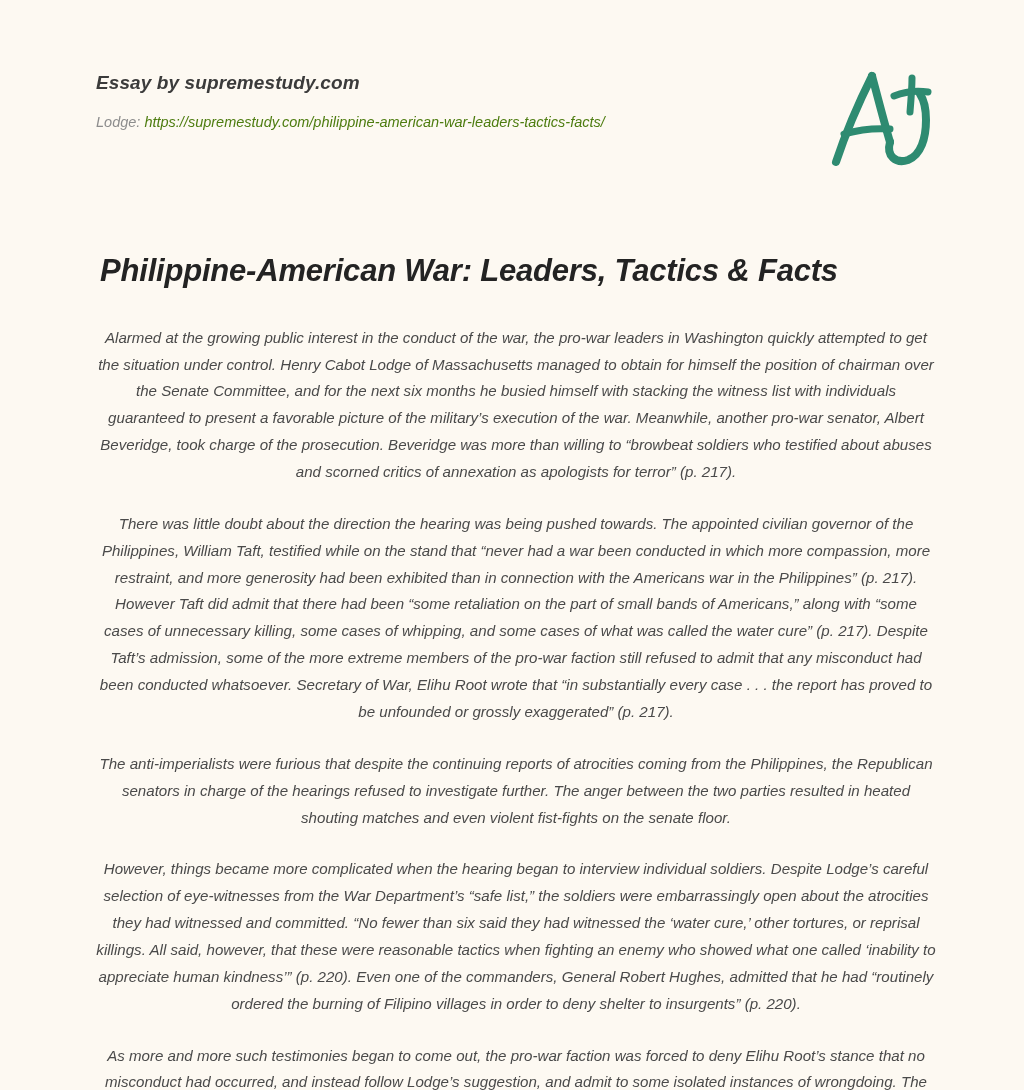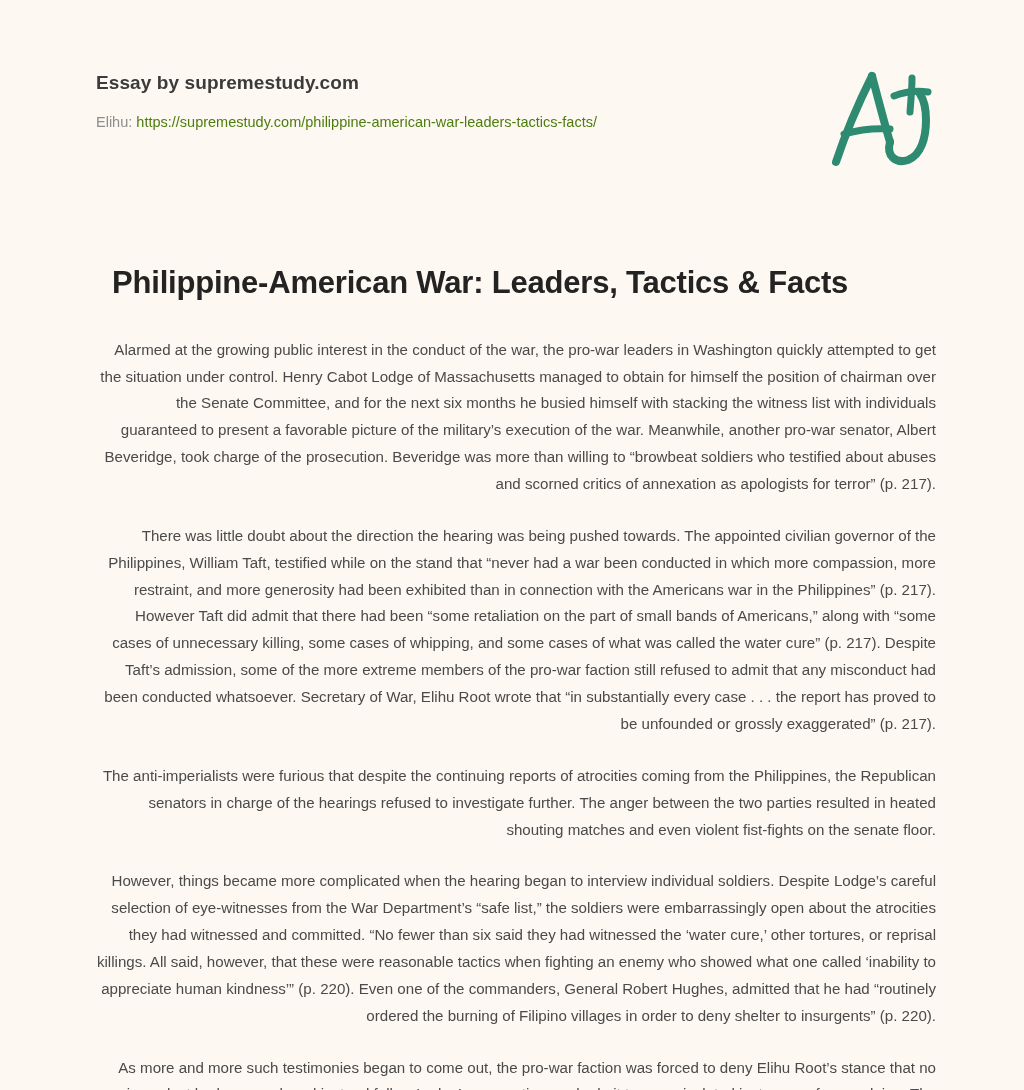--- a/index.html
+++ b/index.html
@@ -12,20 +12,21 @@
     height: 1090px;
     background: #fdf9f2;
     font-family: "Liberation Sans", sans-serif;
     overflow: hidden;
   }
   .page {
     position: relative;
     width: 1024px;
     height: 1090px;
     box-sizing: border-box;
+    font-style: italic;
   }
 
   
   .header {
     position: absolute;
     left: 96px;
     top: 72px;
     width: 840px;
   }
   .byline {
@@ -66,50 +67,50 @@
   }
 
   
   .article {
     position: absolute;
     left: 96px;
     top: 248px;
     width: 840px;
   }
   .article-title {
-    margin: 16px;
+    margin: 4px;
     font-size: 31px;
     font-weight: 700;
     color: #232323;
     line-height: 1.25;
     letter-spacing: -0.2px;
   }
   .article-body {
     margin-top: 34px;
   }
   .article-body p {
     margin: 0 0 25px 0;
     font-size: 15.1px;
     line-height: 1.78;
     color: #4a4a4a;
-    text-align: right;
+    text-align: center;
   }
   .article-body p:last-child {
     margin-bottom: 0;
   }
 </style>
 </head>
 <body>
 
 <div class="page">
 
   <div class="header">
     <div class="byline">Essay by supremestudy.com</div>
     <div class="source-row">
-      <span class="source-label">Elihu:</span>
+      <span class="source-label">Lodge:</span>
       <a class="source-link" href="#">https://supremestudy.com/philippine-american-war-leaders-tactics-facts/</a>
     </div>
   </div>
 
   <div class="brand-logo" aria-label="A+">
     <svg viewBox="0 0 120 112" xmlns="http://www.w3.org/2000/svg">
       <g fill="none" stroke="#2e8b71" stroke-linecap="round" stroke-linejoin="round">
 
         <path d="M16 104 C24 80 38 46 52 18" stroke-width="8"></path>
 

